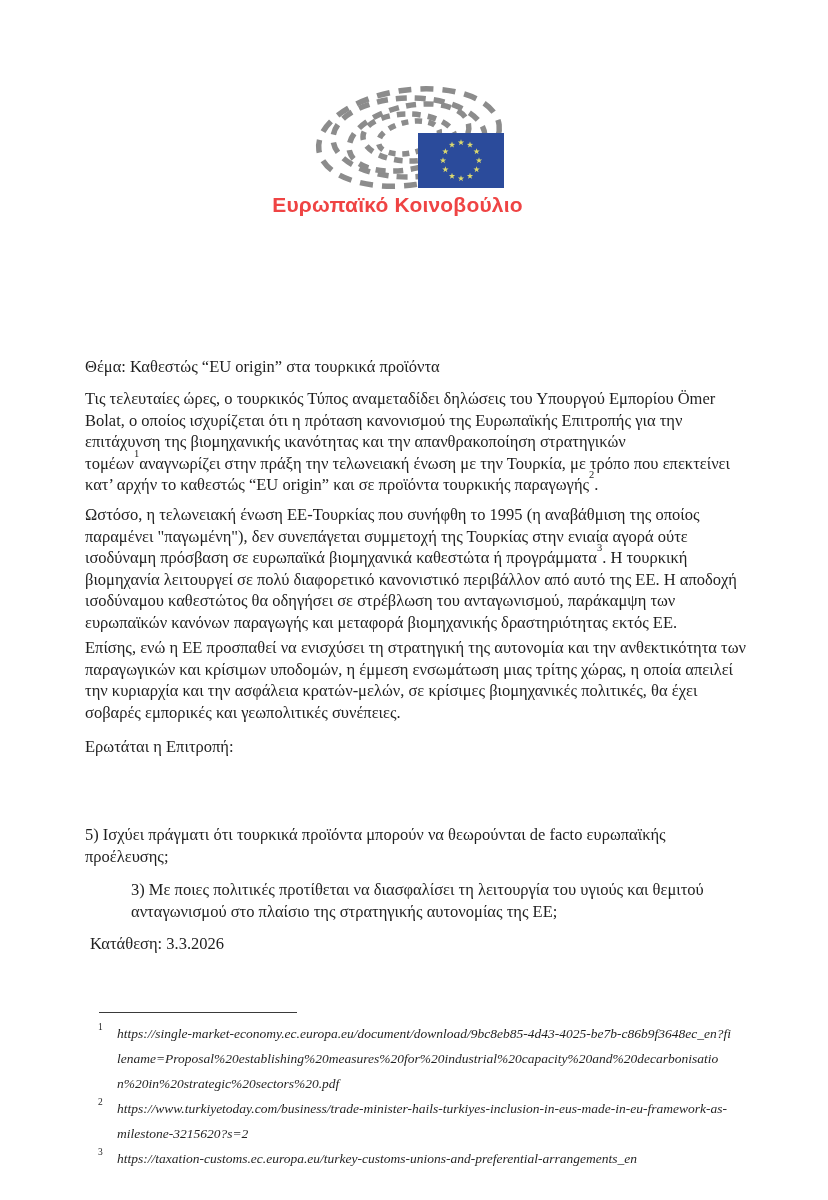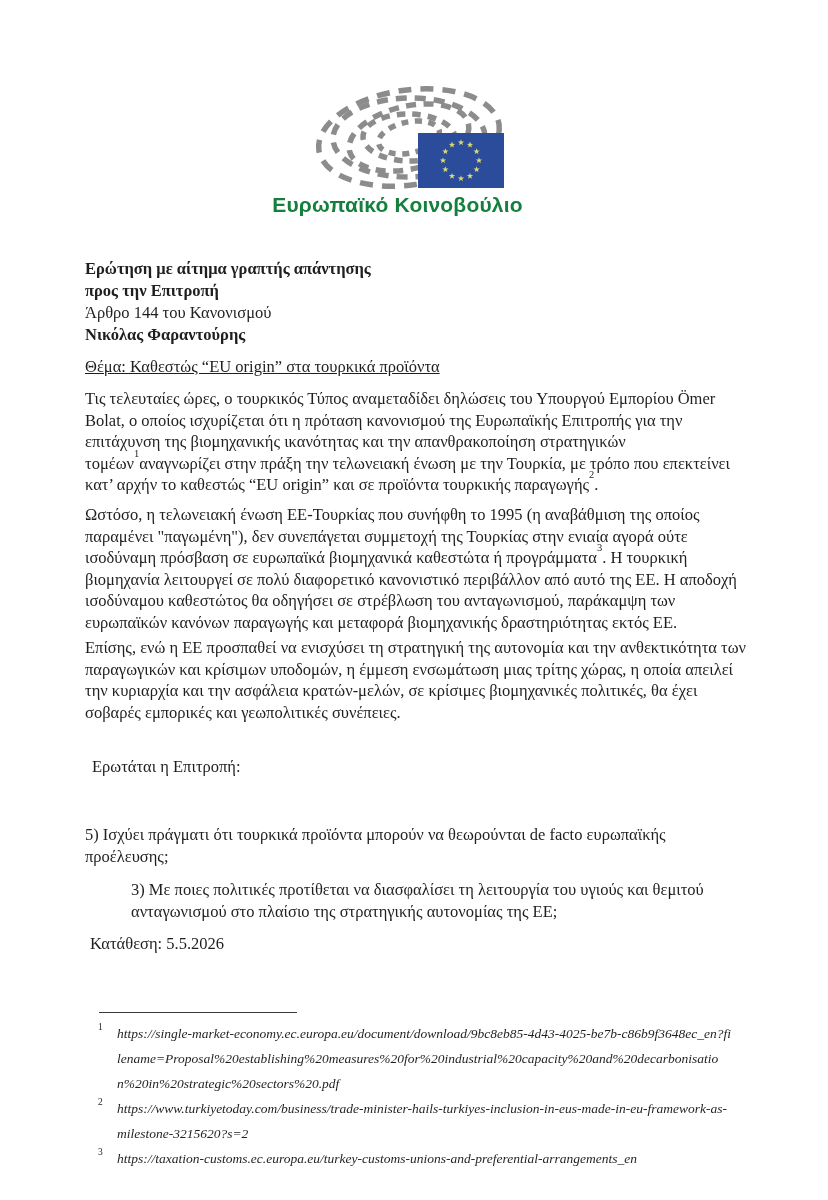--- a/index.html
+++ b/index.html
@@ -9,21 +9,21 @@
     background:#ffffff; color:#1f1f1f; overflow:hidden;
     font-family:"Liberation Serif", serif;
   }
   .abs { position:absolute; }
   .body-text { font-size:16.5px; line-height:21.5px; }
   .bold { font-weight:bold; }
   .hline { line-height:22px; font-size:16.5px; }
   sup.fn-ref { font-size:10.5px; line-height:0; position:relative; top:-5.5px; }
   .logo-label {
     font-family:"Liberation Sans", sans-serif; font-weight:bold;
-    font-size:21px; color:#15803d; text-align:center; letter-spacing:0.2px;
+    font-size:21px; color:#ef4444; text-align:center; letter-spacing:0.2px;
   }
   .fn-sep { border-top:1.6px solid #3a3a3a; height:0; }
   .fn-row { display:flex; align-items:flex-start; }
   .fn-num { width:19px; flex:none; font-size:9.5px; padding-top:1px; }
   .fn-url { flex:1; font-size:13.5px; line-height:25px; word-break:break-all;font-style:italic; }
 </style>
 </head>
 <body>
 
 <div class="page">
@@ -49,41 +49,35 @@
         <path transform="translate(142,94.1)" d="M0,-3.3 L0.78,-1.07 L3.14,-1.02 L1.26,0.41 L1.94,2.67 L0,1.32 L-1.94,2.67 L-1.26,0.41 L-3.14,-1.02 L-0.78,-1.07 Z"></path>
         <path transform="translate(135.4,87.5)" d="M0,-3.3 L0.78,-1.07 L3.14,-1.02 L1.26,0.41 L1.94,2.67 L0,1.32 L-1.94,2.67 L-1.26,0.41 L-3.14,-1.02 L-0.78,-1.07 Z"></path>
         <path transform="translate(133,78.5)" d="M0,-3.3 L0.78,-1.07 L3.14,-1.02 L1.26,0.41 L1.94,2.67 L0,1.32 L-1.94,2.67 L-1.26,0.41 L-3.14,-1.02 L-0.78,-1.07 Z"></path>
         <path transform="translate(135.4,69.5)" d="M0,-3.3 L0.78,-1.07 L3.14,-1.02 L1.26,0.41 L1.94,2.67 L0,1.32 L-1.94,2.67 L-1.26,0.41 L-3.14,-1.02 L-0.78,-1.07 Z"></path>
         <path transform="translate(142,62.9)" d="M0,-3.3 L0.78,-1.07 L3.14,-1.02 L1.26,0.41 L1.94,2.67 L0,1.32 L-1.94,2.67 L-1.26,0.41 L-3.14,-1.02 L-0.78,-1.07 Z"></path>
       </g>
     </g>
   </svg>
   <div class="abs logo-label" style="left:0; top:193px; width:795px;">Ευρωπαϊκό Κοινοβούλιο</div>
 
-  <div class="abs" style="left:85px; top:258px; width:670px;">
-    <div class="hline bold">Ερώτηση με αίτημα γραπτής απάντησης</div>
-    <div class="hline bold">προς την Επιτροπή</div>
-    <div class="hline">Άρθρο 144 του Κανονισμού</div>
-    <div class="hline bold">Νικόλας Φαραντούρης</div>
-  </div>
 
-  <div class="abs body-text" style="left:85px; top:356px; width:670px;text-decoration:underline;">Θέμα: Καθεστώς “EU origin” στα τουρκικά προϊόντα</div>
+  <div class="abs body-text" style="left:85px; top:356px; width:670px;">Θέμα: Καθεστώς “EU origin” στα τουρκικά προϊόντα</div>
 
   <p class="abs body-text" style="left:85px; top:388px; width:663px;"><span>Τις τελευταίες ώρες, ο τουρκικός Τύπος αναμεταδίδει δηλώσεις του Υπουργού Εμπορίου Ömer Bolat, ο οποίος ισχυρίζεται ότι η πρόταση κανονισμού της Ευρωπαϊκής Επιτροπής για την επιτάχυνση της βιομηχανικής ικανότητας και την απανθρακοποίηση στρατηγικών τομέων</span><sup class="fn-ref">1</sup><span>αναγνωρίζει στην πράξη την τελωνειακή ένωση με την Τουρκία, με τρόπο που επεκτείνει κατ’ αρχήν το καθεστώς “EU origin” και σε προϊόντα τουρκικής παραγωγής</span><sup class="fn-ref">2</sup><span>.</span></p>
 
   <p class="abs body-text" style="left:85px; top:504px; width:663px;"><span>Ωστόσο, η τελωνειακή ένωση ΕΕ-Τουρκίας που συνήφθη το 1995 (η αναβάθμιση της οποίος παραμένει "παγωμένη"), δεν συνεπάγεται συμμετοχή της Τουρκίας στην ενιαία αγορά ούτε ισοδύναμη πρόσβαση σε ευρωπαϊκά βιομηχανικά καθεστώτα ή προγράμματα</span><sup class="fn-ref">3</sup><span>. Η τουρκική βιομηχανία λειτουργεί σε πολύ διαφορετικό κανονιστικό περιβάλλον από αυτό της ΕΕ. Η αποδοχή ισοδύναμου καθεστώτος θα οδηγήσει σε στρέβλωση του ανταγωνισμού, παράκαμψη των ευρωπαϊκών κανόνων παραγωγής και μεταφορά βιομηχανικής δραστηριότητας εκτός ΕΕ.</span></p>
 
   <p class="abs body-text" style="left:85px; top:637px; width:663px;"><span>Επίσης, ενώ η ΕΕ προσπαθεί να ενισχύσει τη στρατηγική της αυτονομία και την ανθεκτικότητα των παραγωγικών και κρίσιμων υποδομών, η έμμεση ενσωμάτωση μιας τρίτης χώρας, η οποία απειλεί την κυριαρχία και την ασφάλεια κρατών-μελών, σε κρίσιμες βιομηχανικές πολιτικές, θα έχει σοβαρές εμπορικές και γεωπολιτικές συνέπειες.</span></p>
 
-  <div class="abs body-text" style="left:92px; top:736px; width:663px;margin-top:20px;">Ερωτάται η Επιτροπή:</div>
+  <div class="abs body-text" style="left:85px; top:736px; width:663px;">Ερωτάται η Επιτροπή:</div>
 
   <p class="abs body-text" style="left:85px; top:824px; width:663px;">5) Ισχύει πράγματι ότι τουρκικά προϊόντα μπορούν να θεωρούνται de facto ευρωπαϊκής προέλευσης;</p>
   <p class="abs body-text" style="left:85px; top:879px; width:663px;margin-left:46px;">3) Με ποιες πολιτικές προτίθεται να διασφαλίσει τη λειτουργία του υγιούς και θεμιτού ανταγωνισμού στο πλαίσιο της στρατηγικής αυτονομίας της ΕΕ;</p>
 
-  <div class="abs body-text" style="left:90px; top:933px;">Κατάθεση: 5.5.2026</div>
+  <div class="abs body-text" style="left:90px; top:933px;">Κατάθεση: 3.3.2026</div>
 
   <div class="abs fn-sep" style="left:99px; top:1012px; width:198px;"></div>
 
   <div class="abs" style="left:98px; top:1021px; width:636px;">
     <div class="fn-row">
       <span class="fn-num">1</span>
       <span class="fn-url">https://single-market-economy.ec.europa.eu/document/download/9bc8eb85-4d43-4025-be7b-c86b9f3648ec_en?filename=Proposal%20establishing%20measures%20for%20industrial%20capacity%20and%20decarbonisation%20in%20strategic%20sectors%20.pdf</span>
     </div>
     <div class="fn-row">
       <span class="fn-num">2</span>

